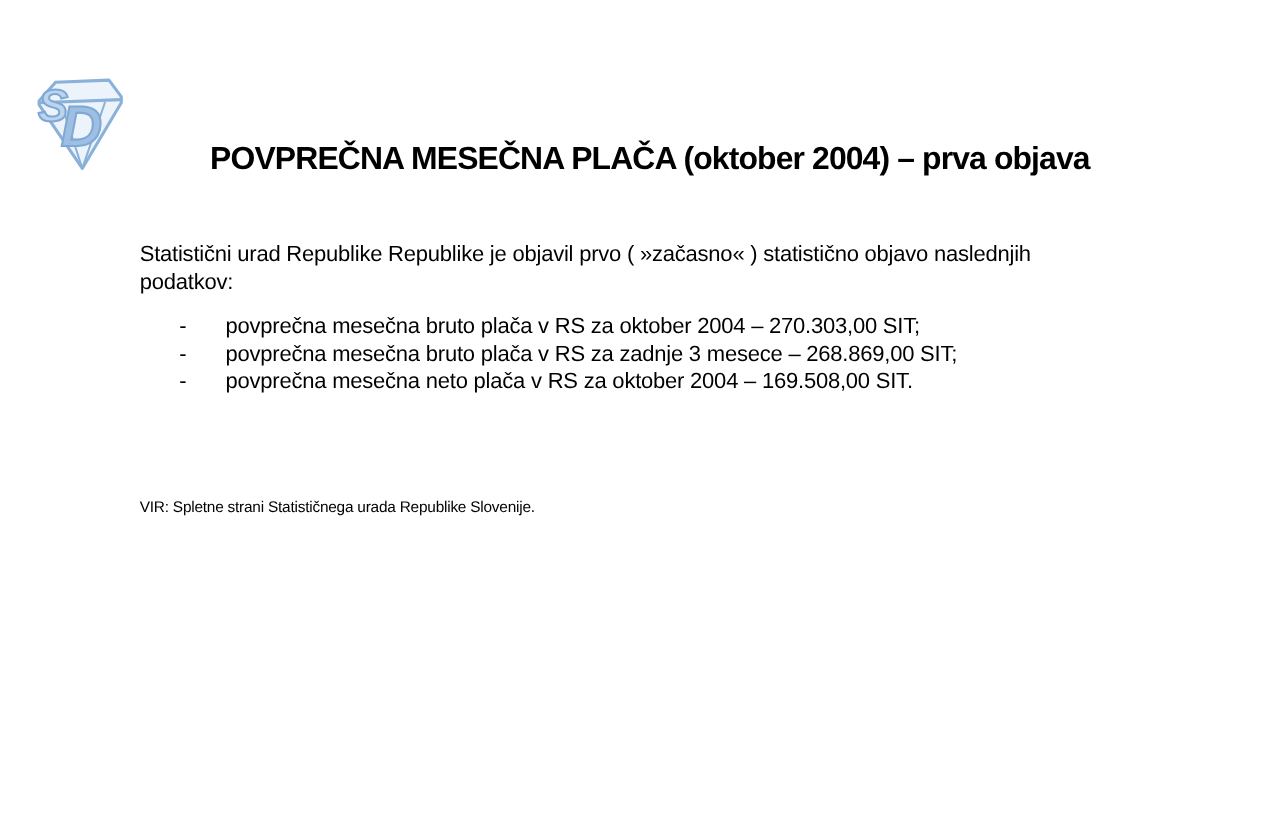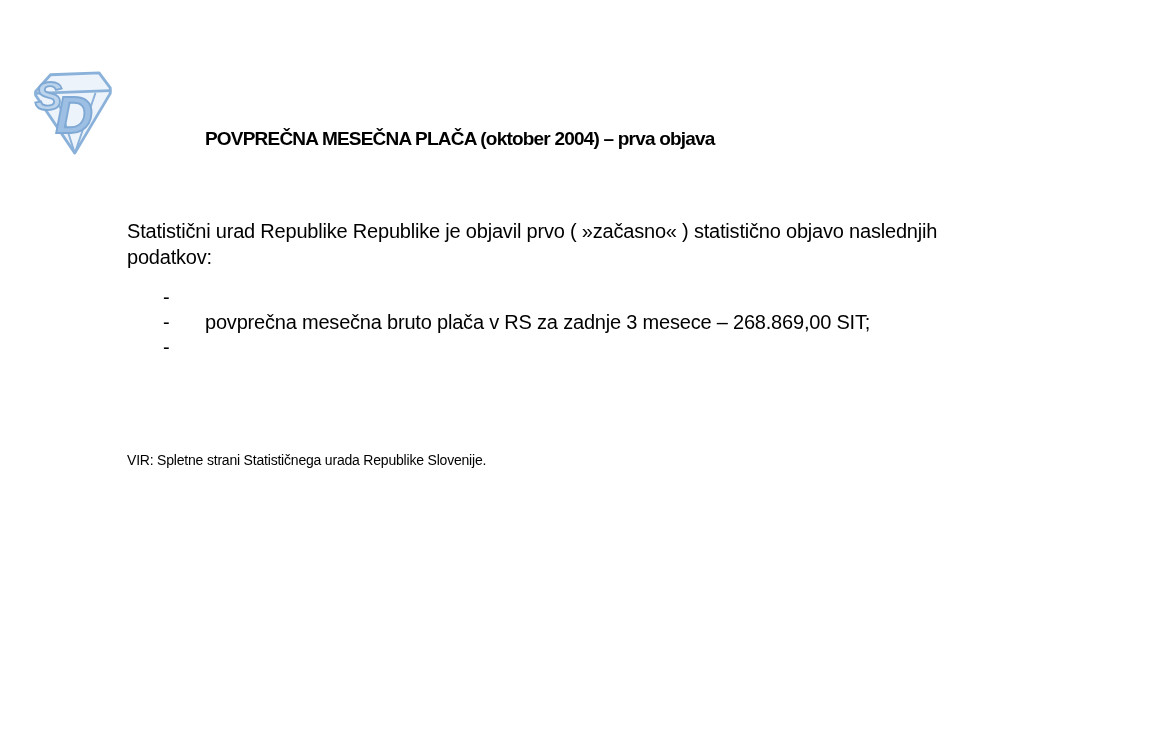--- a/index.html
+++ b/index.html
@@ -17,23 +17,23 @@
   }
   .logo {
     position: absolute;
     left: 30px;
     top: 68px;
     width: 84px;
     height: 90px;
   }
   .title {
     position: absolute;
-    left: 205px;
+    left: 191px;
     top: 109px;
-    font-size: 19px;
+    font-size: 29px;
     font-weight: bold;
     letter-spacing: -0.8px;
     white-space: nowrap;
     line-height: 34px;
   }
   .intro {
     position: absolute;
     left: 127px;
     top: 198px;
     width: 880px;
@@ -82,23 +82,25 @@
   <text x="27" y="69" font-family="Liberation Sans, sans-serif" font-size="56" font-weight="bold" font-style="italic" fill="#9dbfe3" stroke="#7fa9d4" stroke-width="2">D</text>
 </svg>
 
 <h1 class="title">POVPREČNA MESEČNA PLAČA (oktober 2004) – prva objava</h1>
 
 <p class="intro">Statistični urad Republike Republike je objavil prvo ( »začasno« ) statistično objavo naslednjih podatkov:</p>
 
 <div class="bullet-list">
   <div class="bullet-row">
     <span class="bullet-marker">-</span>
+    <span class="bullet-text">povprečna mesečna bruto plača v RS za oktober 2004 – 270.303,00 SIT;</span>
   </div>
   <div class="bullet-row">
     <span class="bullet-marker">-</span>
     <span class="bullet-text">povprečna mesečna bruto plača v RS za zadnje 3 mesece – 268.869,00 SIT;</span>
   </div>
   <div class="bullet-row">
     <span class="bullet-marker">-</span>
+    <span class="bullet-text">povprečna mesečna neto plača v RS za oktober 2004 – 169.508,00 SIT.</span>
   </div>
 </div>
 
 <p class="source">VIR: Spletne strani Statističnega urada Republike Slovenije.</p>
 
 </body></html>

